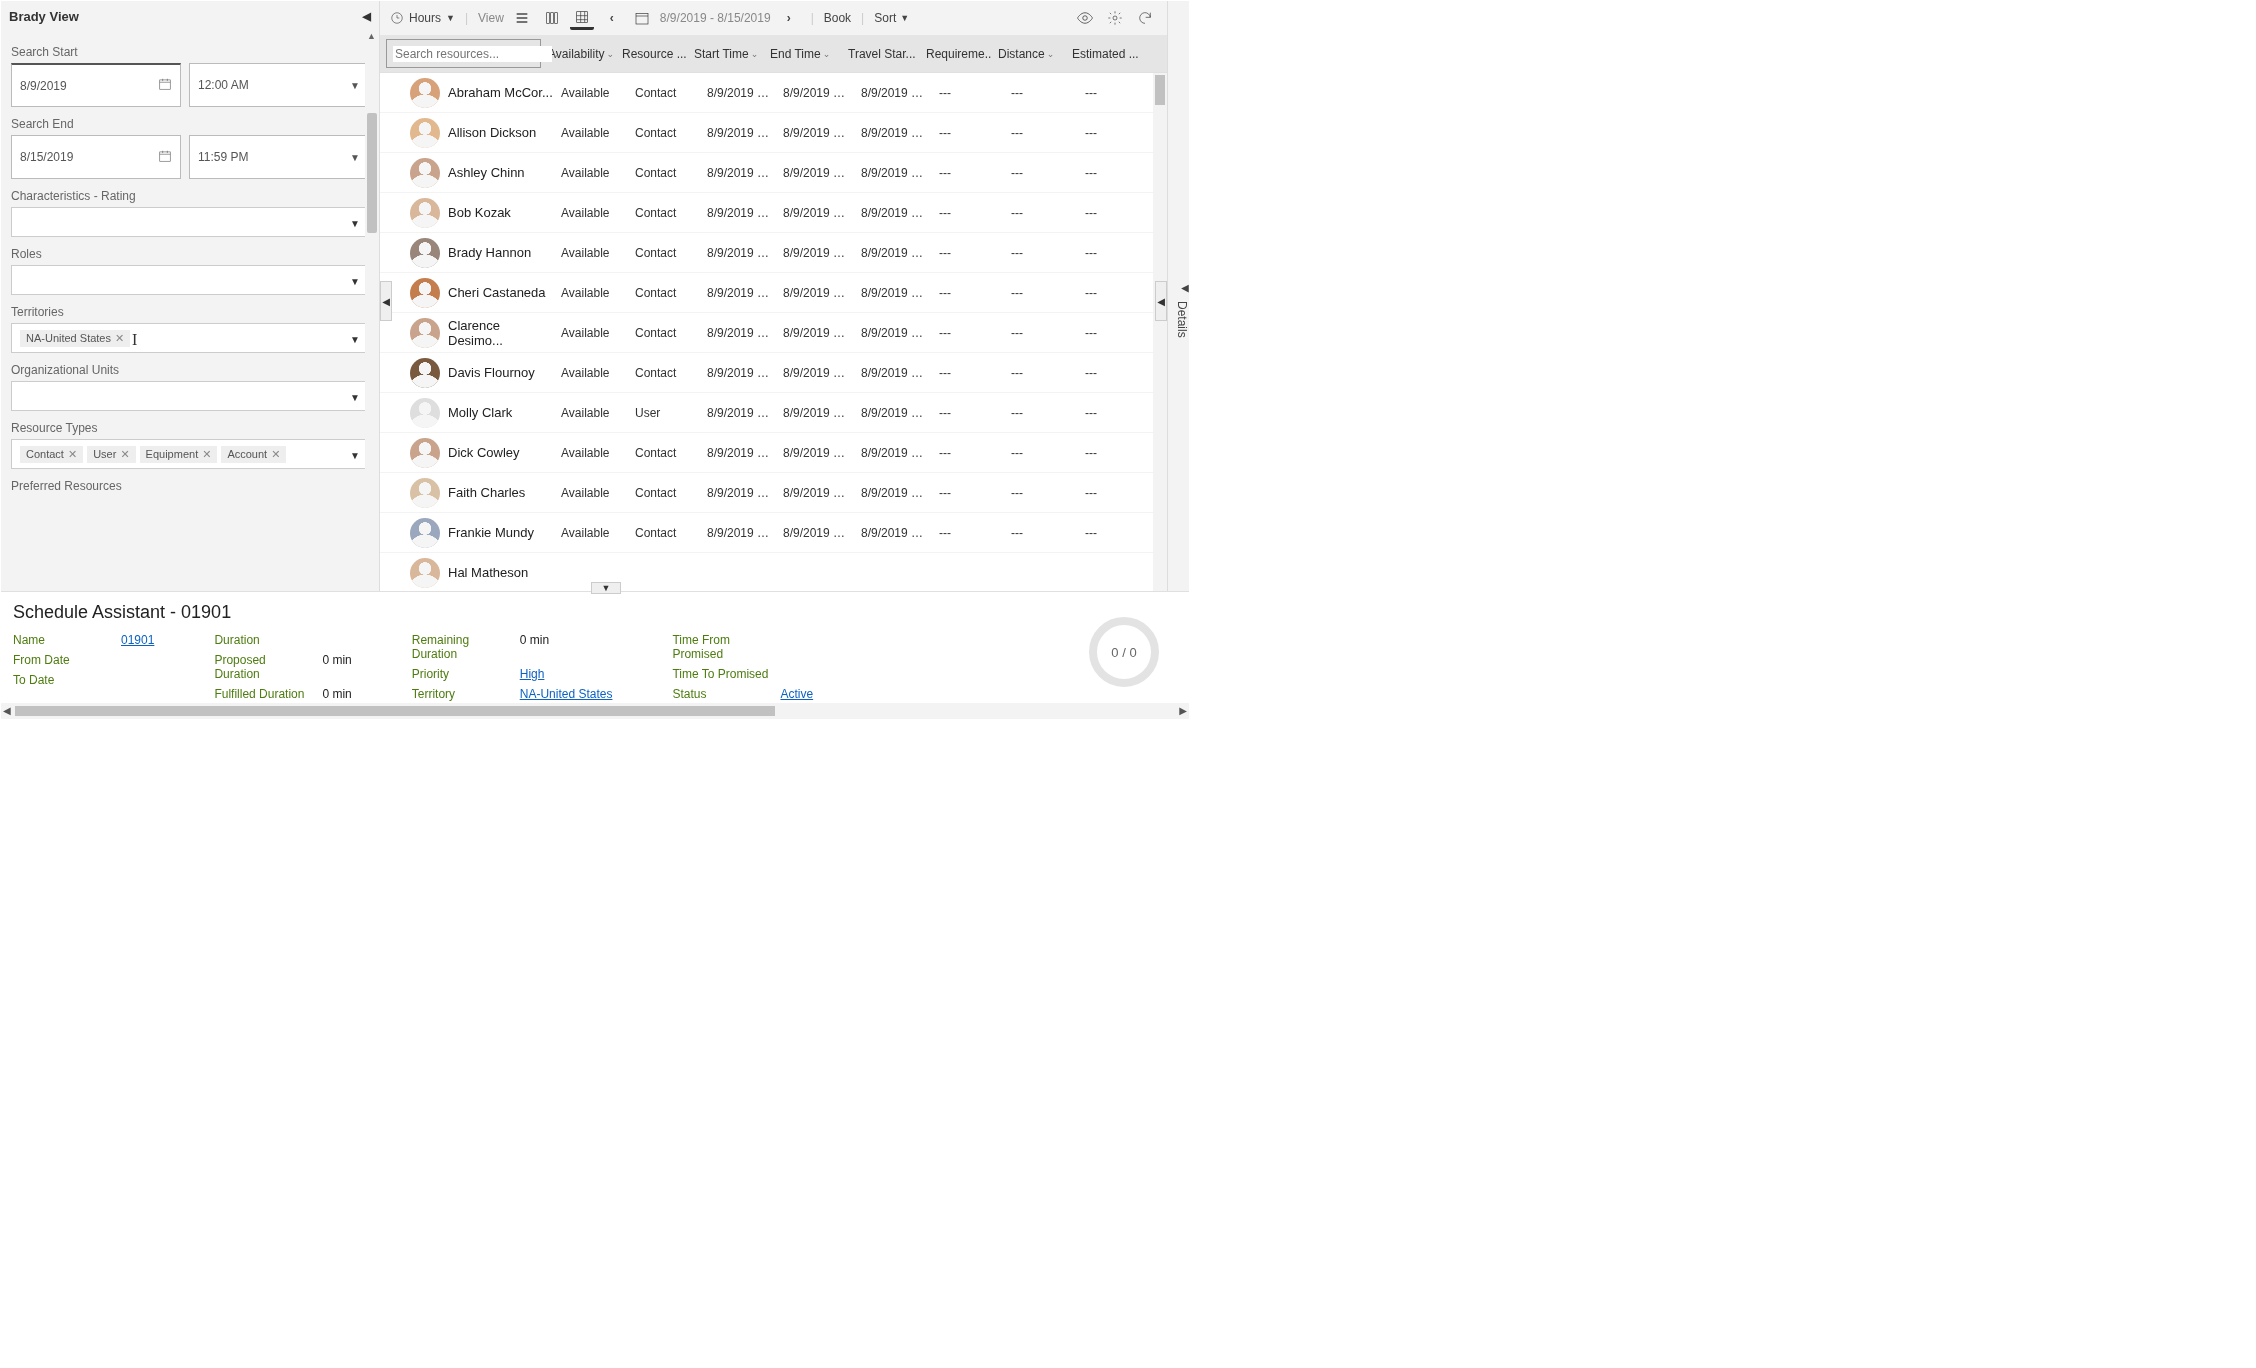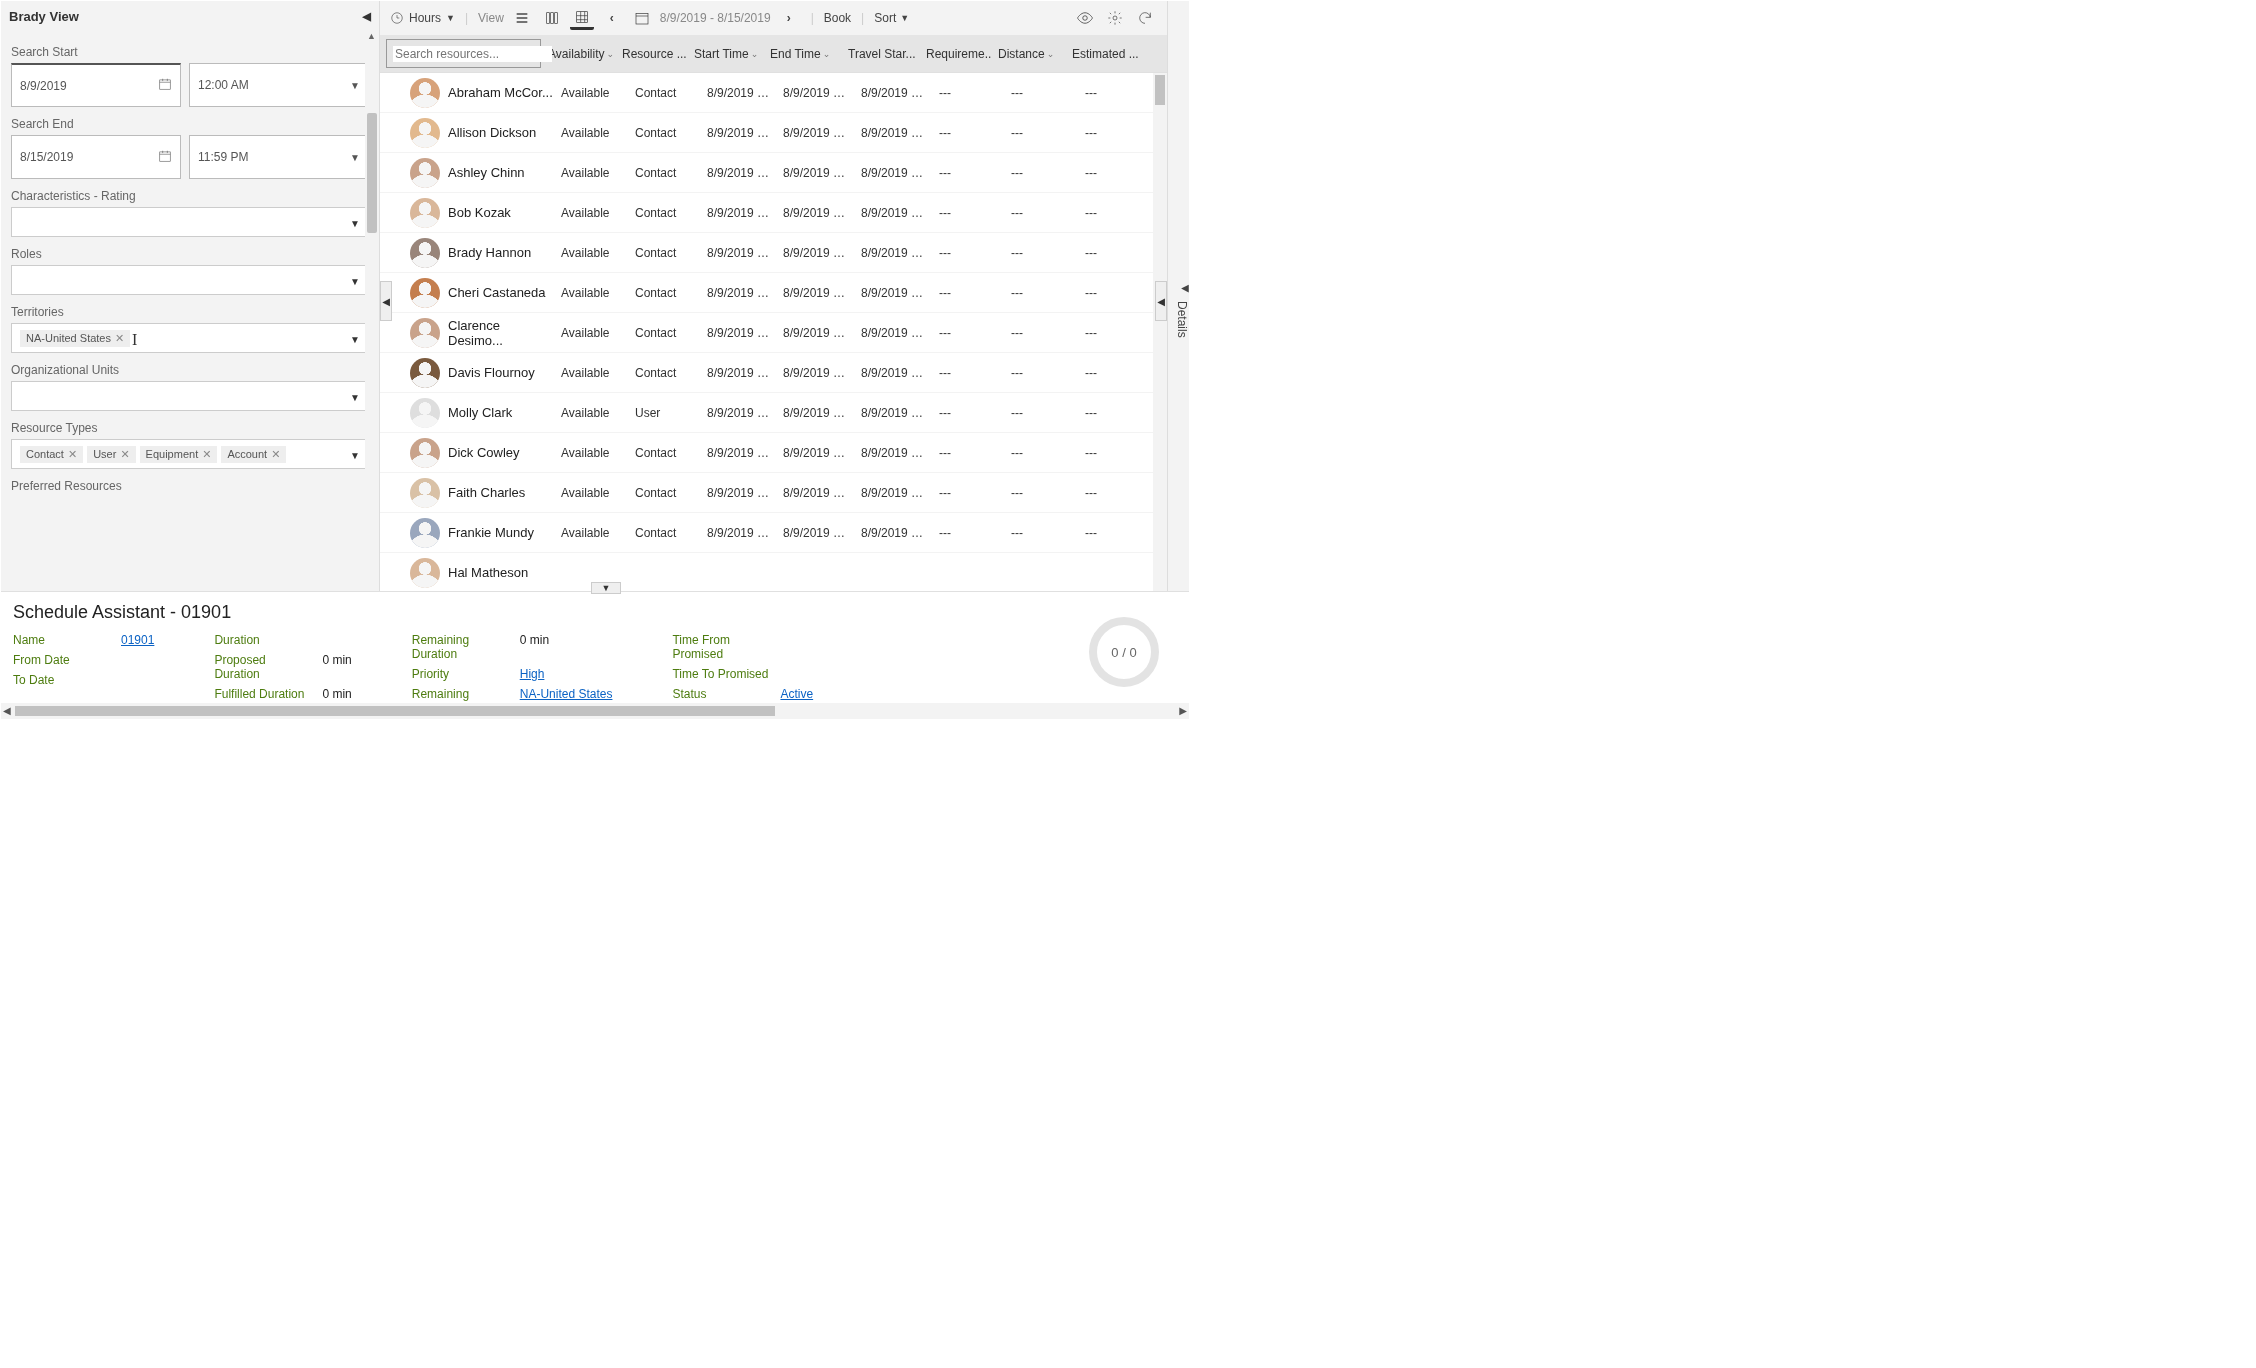--- a/index.html
+++ b/index.html
@@ -535,21 +535,21 @@
       <div class="col" id="ac3">
           <div class="line">
             <span class="k">Remaining Duration</span>
             <span class="v">0 min</span>
           </div>
           <div class="line">
             <span class="k">Priority</span>
             <a class="v">High</a>
           </div>
           <div class="line">
-            <span class="k">Remaining</span>
+            <span class="k">Territory</span>
             <a class="v">NA-United States</a>
           </div>
         </div>
       <div class="col" id="ac4">
           <div class="line">
             <span class="k">Time From Promised</span>
             <span class="v"></span>
           </div>
           <div class="line">
             <span class="k">Time To Promised</span>

